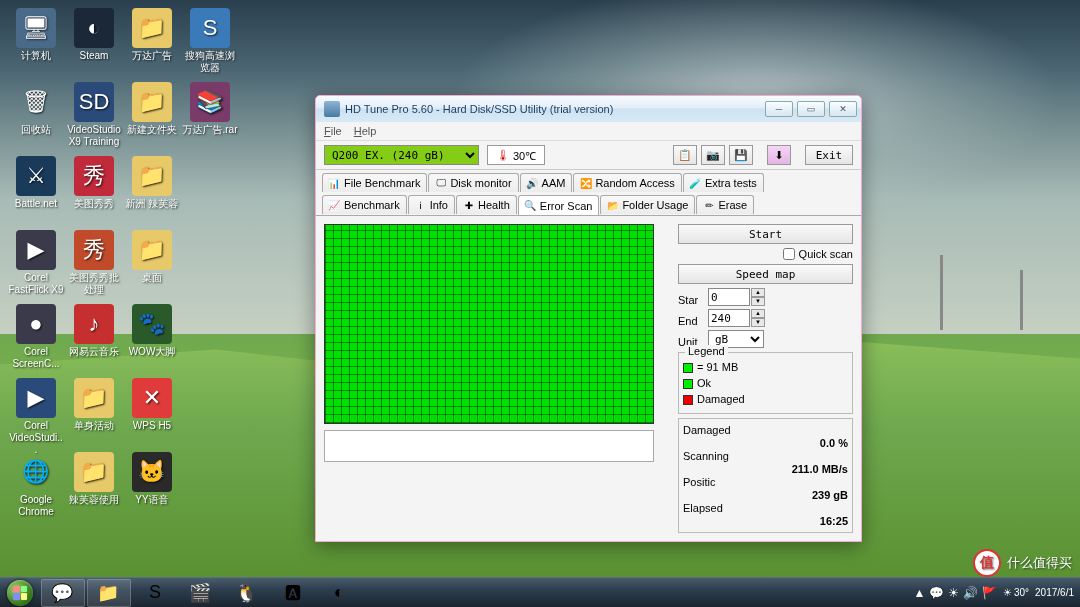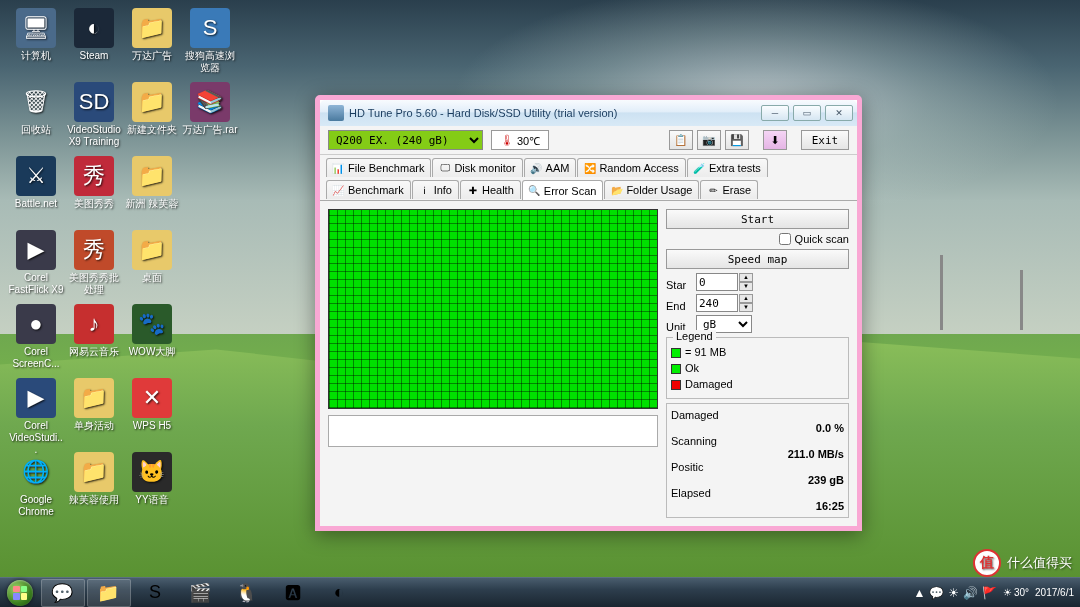--- a/index.html
+++ b/index.html
@@ -15,39 +15,39 @@
 .taskbar { position: absolute; bottom: 0; left: 0; right: 0; height: 30px; background: linear-gradient(to bottom, #4a5d6e 0%, #2d3e4d 40%, #1a2530 100%); display: flex; align-items: center; border-top: 1px solid #5a7080; }
 .start-btn { width: 40px; height: 30px; display: flex; align-items: center; justify-content: center; cursor: pointer; }
 .start-orb { width: 26px; height: 26px; border-radius: 50%; background: radial-gradient(circle at 35% 35%, #9fd568, #3a7e1e 60%, #1e5009); box-shadow: 0 0 4px rgba(0,0,0,0.6), inset 0 1px 2px rgba(255,255,255,0.4); display: grid; grid-template: 1fr 1fr/1fr 1fr; padding: 6px; gap: 1px; }
 .start-orb div { border-radius: 1px; }
 .tb-item { width: 44px; height: 28px; margin: 1px; display: flex; align-items: center; justify-content: center; cursor: pointer; font-size: 18px; border-radius: 2px; }
 .tb-item.running { background: rgba(255,255,255,0.12); box-shadow: inset 0 0 0 1px rgba(255,255,255,0.2); }
 .tray { margin-left: auto; display: flex; align-items: center; color: #fff; font-size: 10px; padding: 0 6px; gap: 6px; }
 .tray-icons { display: flex; gap: 4px; font-size: 12px; }
 .clock { text-align: right; line-height: 1.2; }
 
-.window { position: absolute; left: 315px; top: 95px; width: 547px; background: #fff; border: 5px solid #f9a8d4; border-radius: 5px 5px 0 0; box-shadow: 0 4px 20px rgba(0,0,0,0.4); font-size: 11px; }
+.window { position: absolute; left: 315px; top: 95px; width: 547px; background: #fff; border: 1px solid #f9a8d4; border-radius: 5px 5px 0 0; box-shadow: 0 4px 20px rgba(0,0,0,0.4); font-size: 11px; }
 .titlebar { height: 26px; background: linear-gradient(to bottom, #f8fbfe 0%, #e2eef9 45%, #cde2f2 50%, #d8e9f6 100%); display: flex; align-items: center; padding: 0 4px 0 8px; border-radius: 5px 5px 0 0; }
 .titlebar .hdicon { width: 16px; height: 16px; background: linear-gradient(#8fb5d6,#4a7a9f); border-radius: 2px; margin-right: 5px; }
 .titlebar .title { color: #1a3c5e; font-size: 11px; }
 .winbtns { margin-left: auto; display: flex; gap: 4px; }
 .winbtn { width: 28px; height: 16px; border: 1px solid #8aa; background: linear-gradient(#fafdff,#d6e6f2); border-radius: 2px; display: flex; align-items: center; justify-content: center; font-size: 9px; color: #456; cursor: pointer; }
 .menubar { padding: 3px 8px; color: #555; display: flex; gap: 12px; background: #f4f4f4; border-bottom: 1px solid #ddd; }
 .menubar span { cursor: pointer; }
 .menubar u { text-decoration: underline; }
 .toolbar { padding: 4px 8px; display: flex; align-items: center; gap: 4px; background: #f4f4f4; border-bottom: 1px solid #ccc; }
 .drive-select { width: 155px; height: 20px; border: 1px solid #888; background: #84cc16; font-family: monospace; font-size: 11px; padding: 1px 3px; }
 .temp { width: 58px; height: 20px; border: 1px solid #999; background: #fff; display: flex; align-items: center; justify-content: center; gap: 3px; font-family: monospace; font-size: 11px; margin-left: 4px; }
 .tbtn { width: 24px; height: 20px; border: 1px solid #999; background: linear-gradient(#fafafa,#e5e5e5); display: flex; align-items: center; justify-content: center; font-size: 11px; cursor: pointer; }
 .exit-btn { width: 48px; height: 20px; border: 1px solid #999; background: linear-gradient(#fafafa,#e5e5e5); font-family: monospace; font-size: 11px; cursor: pointer; margin-left: auto; }
 .tabrow { display: flex; flex-wrap: wrap; padding: 2px 6px 0; background: #f4f4f4; font-family: monospace; font-size: 11px; }
 .tab { border: 1px solid #aaa; border-bottom: none; background: linear-gradient(#f8f8f8,#ececec); padding: 2px 6px; margin-right: 1px; margin-top: 1px; display: flex; align-items: center; gap: 3px; cursor: pointer; border-radius: 3px 3px 0 0; position: relative; height: 19px; }
 .tab.active { background: #fff; z-index: 2; height: 20px; }
 .tab .ticon { width: 12px; height: 12px; display: inline-flex; align-items: center; justify-content: center; font-size: 10px; }
-.content { display: flex; padding: 8px; gap: 8px; background: #f4f4f4; }
+.content { display: flex; padding: 8px; gap: 24px; background: #f4f4f4; }
 .scanarea { width: 330px; }
 .scanmap { width: 330px; height: 200px; background: #0a0; border: 1px solid #333; background-image: repeating-linear-gradient(0deg, rgba(0,0,0,0.4) 0 1px, transparent 1px 8px), repeating-linear-gradient(90deg, rgba(0,0,0,0.4) 0 1px, transparent 1px 8px); background-color: #00e000; }
 .logbox { width: 330px; height: 32px; border: 1px solid #aaa; background: #fff; margin-top: 6px; }
 .sidepanel { flex: 1; font-family: monospace; font-size: 11px; }
 .btn { width: 100%; height: 20px; border: 1px solid #999; background: linear-gradient(#fafafa,#e5e5e5); font-family: monospace; font-size: 11px; cursor: pointer; margin-bottom: 4px; }
 .checkbox-row { display: flex; align-items: center; gap: 4px; margin-bottom: 4px; justify-content: flex-end; }
 .checkbox-row input { width: 12px; height: 12px; }
 .field-row { display: flex; align-items: flex-end; margin-bottom: 3px; }
 .field-row label { width: 30px; }
 .spinbox { width: 42px; height: 18px; border: 1px solid #888; background: #fff; padding: 0 2px; font-family: monospace; font-size: 11px; }
@@ -172,20 +172,24 @@
 <div class="window">
   <div class="titlebar">
     <div class="hdicon"></div>
     <div class="title">HD Tune Pro 5.60 - Hard Disk/SSD Utility (trial version)</div>
     <div class="winbtns">
       <div class="winbtn">─</div>
       <div class="winbtn">▭</div>
       <div class="winbtn">✕</div>
     </div>
   </div>
+  <div class="menubar">
+    <span><u>F</u>ile</span>
+    <span><u>H</u>elp</span>
+  </div>
   <div class="toolbar">
     <select class="drive-select"><option>Q200 EX. (240 gB)</option></select>
     <div class="temp">
         <span style="color:#c00">🌡</span>
         <span>30℃</span>
       </div>
     <div style="flex:1"></div>
     <div class="tbtn">📋</div>
     <div class="tbtn">📷</div>
     <div class="tbtn">💾</div>

